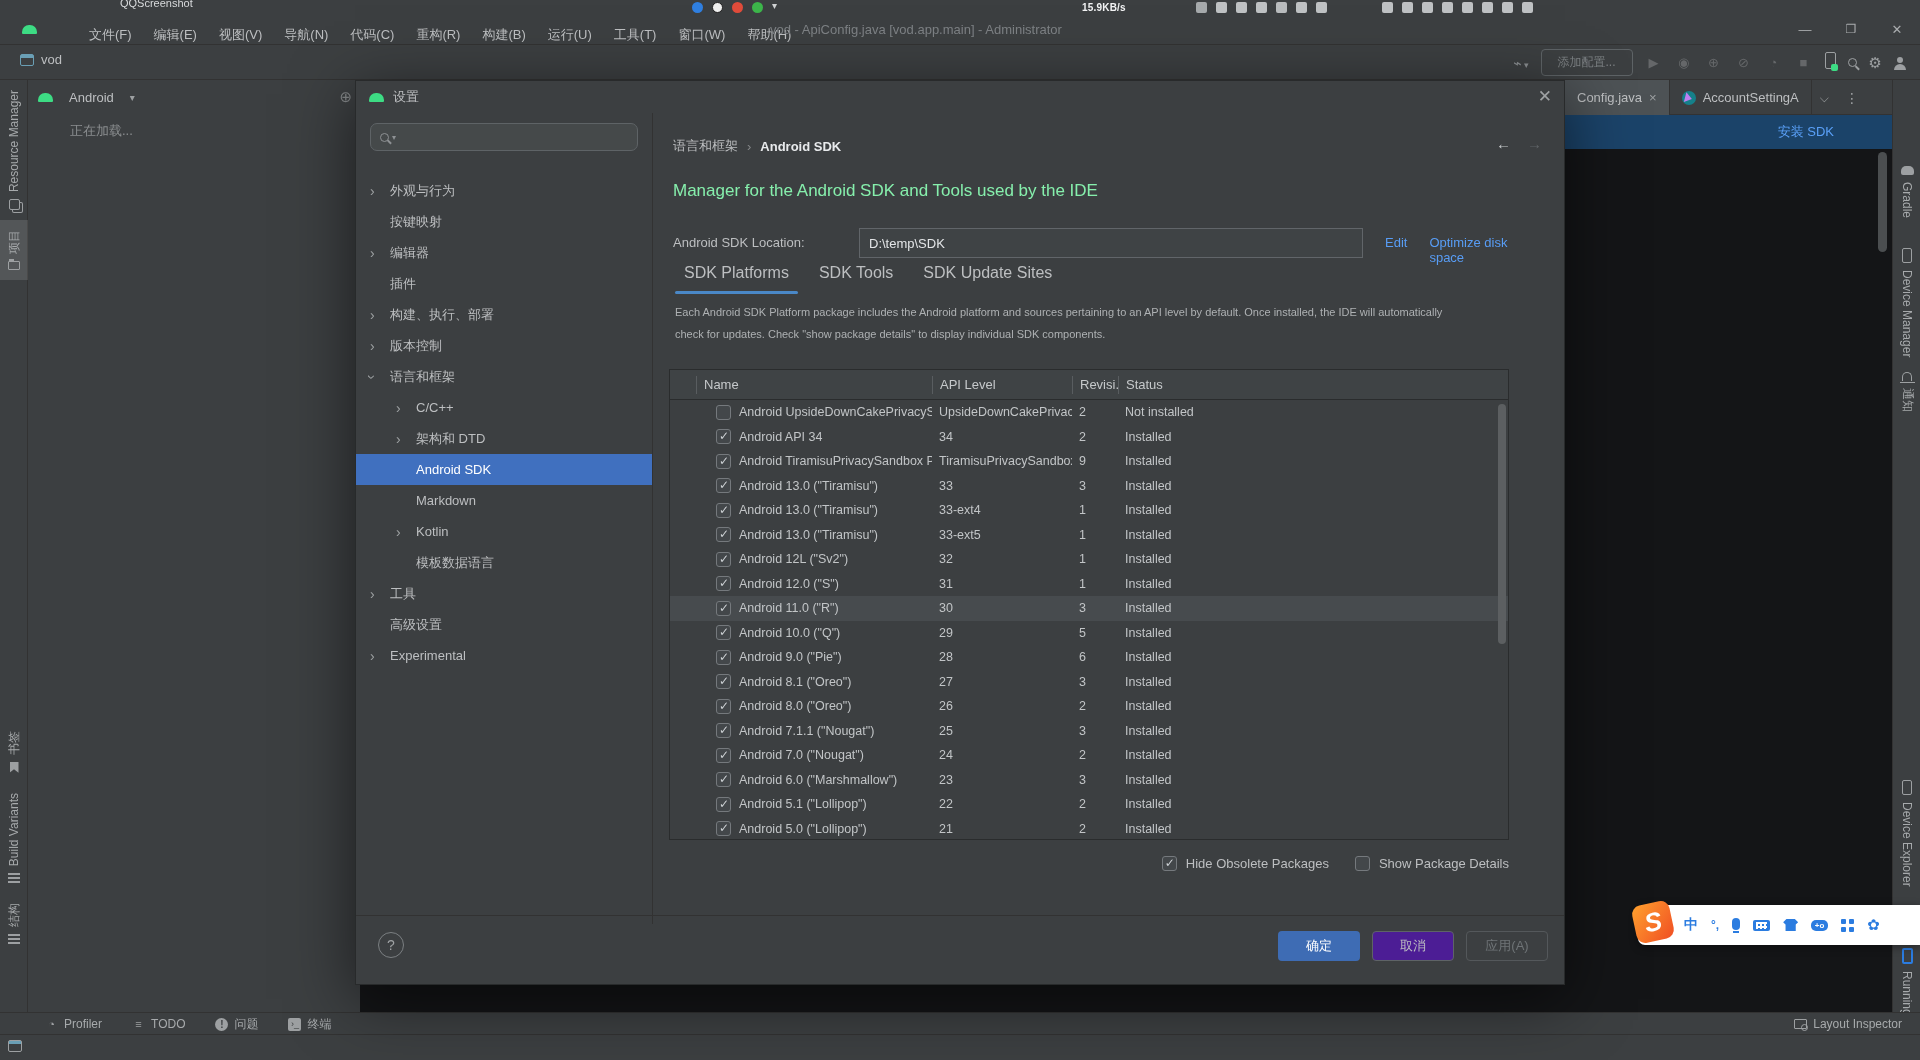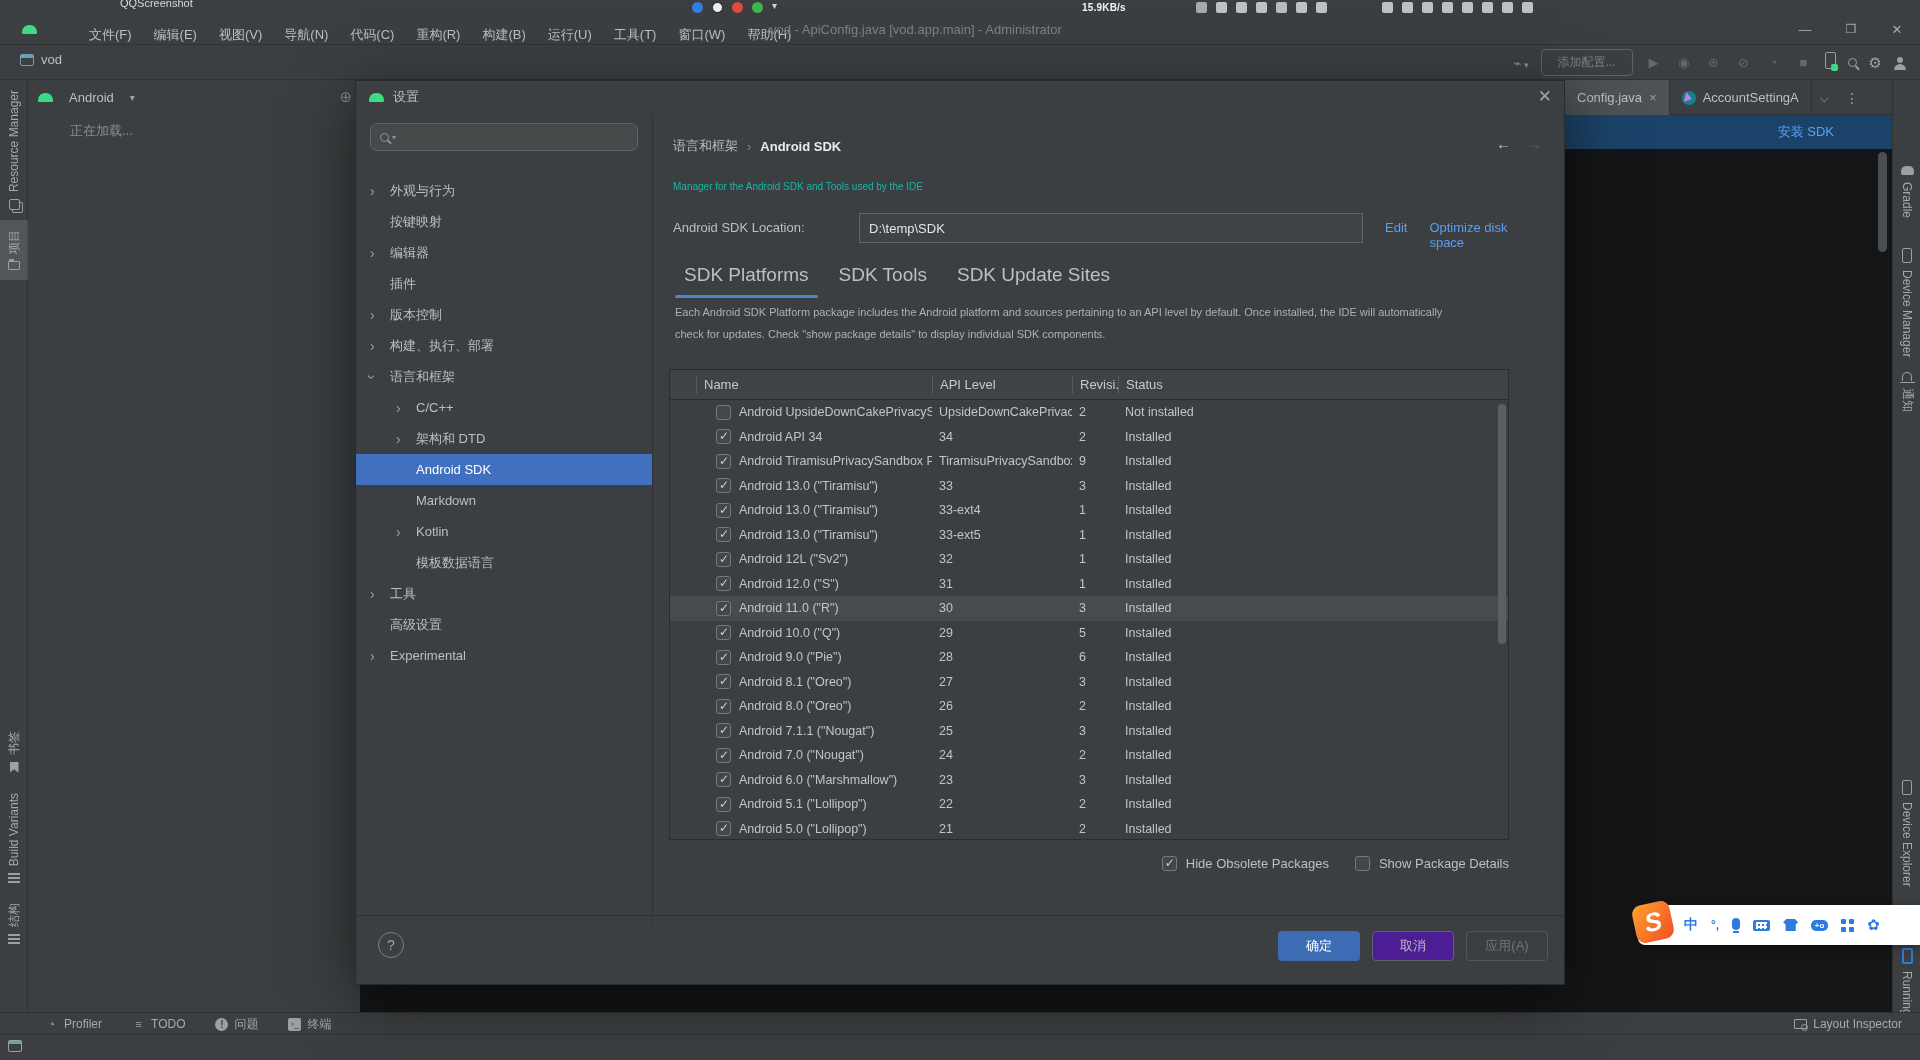--- a/index.html
+++ b/index.html
@@ -131,28 +131,28 @@
   .tr-ic{font-size:10px;color:#84888b;letter-spacing:-1px}
   .tr-ic::before{content:"文A"}
 
   .dlg-right{position:absolute;left:297px;right:0;top:32px;bottom:60px}
   .crumb{position:absolute;left:20px;top:24px;font-size:13px;color:var(--fg);display:flex;gap:9px;align-items:center}
   .crumb .cur{font-weight:bold;color:#e8eaec}
   .crumb .sep{color:#85888a} .crumb .sep::before{content:"›"}
   .histarrows{position:absolute;right:22px;top:22px;display:flex;gap:16px;font-size:15px}
   .ha-back{color:#c6c9cb}.ha-back::before{content:"←"}
   .ha-fwd{color:#5f6366}.ha-fwd::before{content:"→"}
-  .subtitle{position:absolute;left:20px;top:68px;font-size:10px;color:#14b8a6}
-  .locrow{position:absolute;left:20px;top:100px;right:20px;height:30px}
+  .subtitle{position:absolute;left:20px;top:68px;font-size:17px;color:#86efac}
+  .locrow{position:absolute;left:20px;top:115px;right:20px;height:30px}
   .loclabel{position:absolute;left:0;top:7px;font-size:13px;color:var(--fg)}
   .locinput{position:absolute;left:186px;top:0;width:504px;height:30px;background:#3f4345;border:1px solid #616569;color:#e3e5e7;font-size:13px;display:flex;align-items:center;padding:0 9px}
   .loclinks{position:absolute;left:712px;top:7px;display:flex;gap:22px;font-size:13px}
   .loclinks a{color:var(--blue);text-decoration:none}
   .dtabs{position:absolute;left:20px;top:142px;display:flex;gap:8px}
-  .dtab{position:relative;padding:9px 11px 12px;font-size:19px;color:var(--fg)}
+  .dtab{position:relative;padding:9px 11px 12px;font-size:16px;color:var(--fg)}
   .dtab .tabline{display:none}
   .dtab.active .tabline{display:block;position:absolute;left:2px;right:2px;bottom:0;height:3px;background:#4a88c7;border-radius:2px}
   .desc{position:absolute;left:22px;top:188px;width:780px;font-size:11px;line-height:22px;color:#aeb1b3}
 
   .sdktable{position:absolute;left:16px;top:256px;width:840px;height:471px;border:1px solid #2a2c2d;background:var(--p)}
   .thead{display:flex;height:30px;border-bottom:1px solid #2a2c2d;background:#3f4345;align-items:center;font-size:13px;color:#c6c9cb}
   .thead .c{border-left:1px solid #595d60;height:18px;display:flex;align-items:center}
   .thead .c0{border-left:none}
   .c{padding-left:7px;white-space:nowrap;overflow:hidden}
   .c0{width:26px;flex:none} .c1{width:236px;flex:none;display:flex;align-items:center;gap:8px}
@@ -392,29 +392,29 @@
           <div class="trow-t">
             <span class="tree-arrow"></span>
             <span>插件</span>
             <span class="rightico">
               <span class="tr-ic" style="visibility: hidden;"></span>
               <span class="win-ic" style="visibility: hidden;"></span>
             </span>
           </div>
           <div class="trow-t col">
             <span class="tree-arrow"></span>
+            <span>构建、执行、部署</span>
+            <span class="rightico">
+              <span class="tr-ic" style="visibility: hidden;"></span>
+              <span class="win-ic" style="visibility: hidden;"></span>
+            </span>
+          </div>
+          <div class="trow-t col">
+            <span class="tree-arrow"></span>
             <span>版本控制</span>
-            <span class="rightico">
-              <span class="tr-ic" style="visibility: hidden;"></span>
-              <span class="win-ic" style="visibility: hidden;"></span>
-            </span>
-          </div>
-          <div class="trow-t col">
-            <span class="tree-arrow"></span>
-            <span>构建、执行、部署</span>
             <span class="rightico">
               <span class="tr-ic" style="visibility: hidden;"></span>
               <span class="win-ic" style="visibility: hidden;"></span>
             </span>
           </div>
           <div class="trow-t exp">
             <span class="tree-arrow"></span>
             <span>语言和框架</span>
             <span class="rightico">
               <span class="tr-ic" style="visibility: hidden;"></span>

